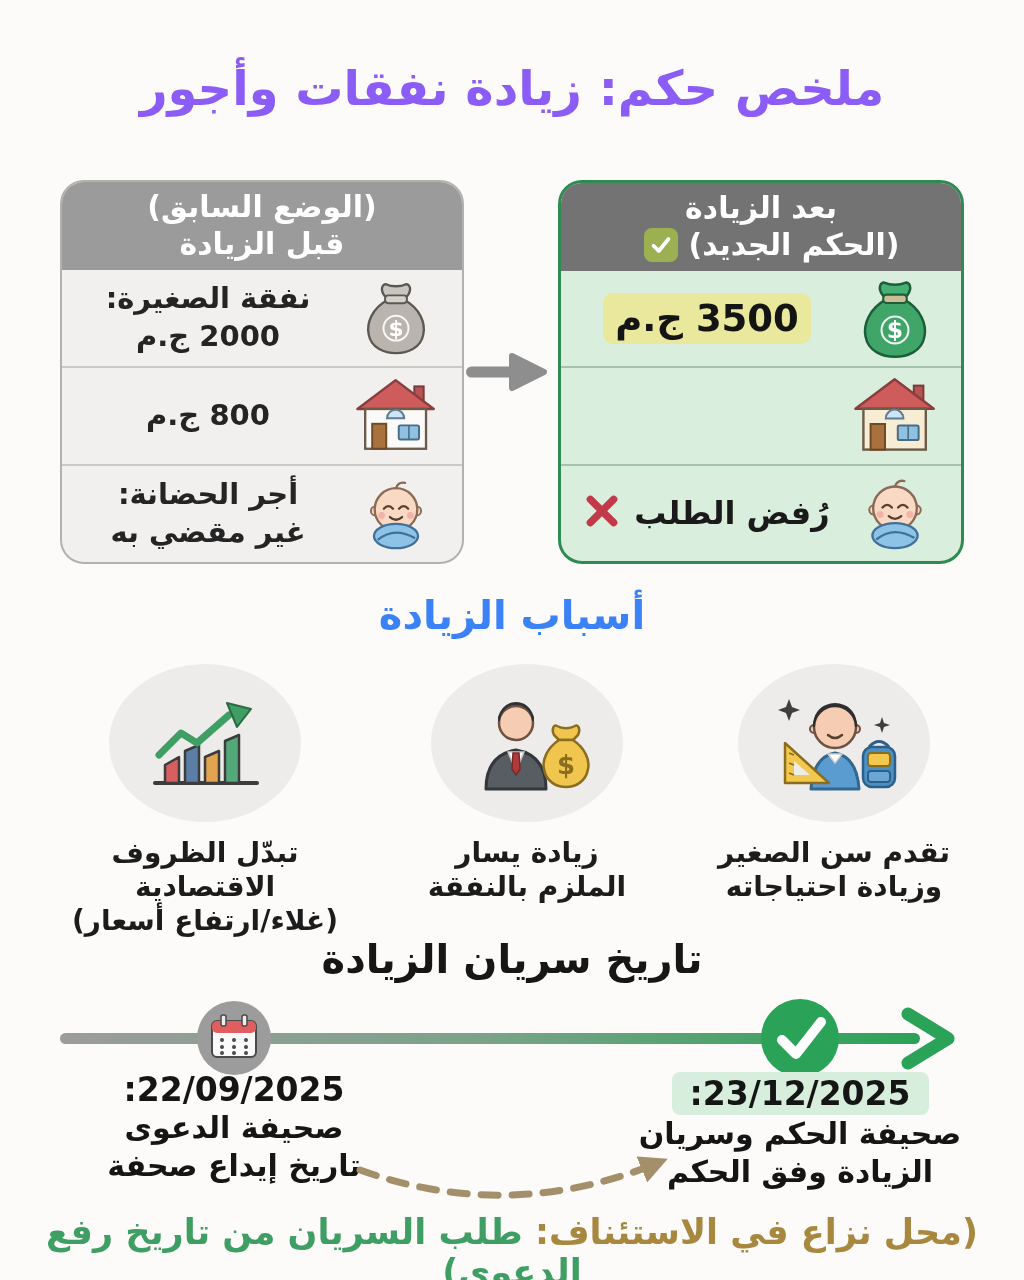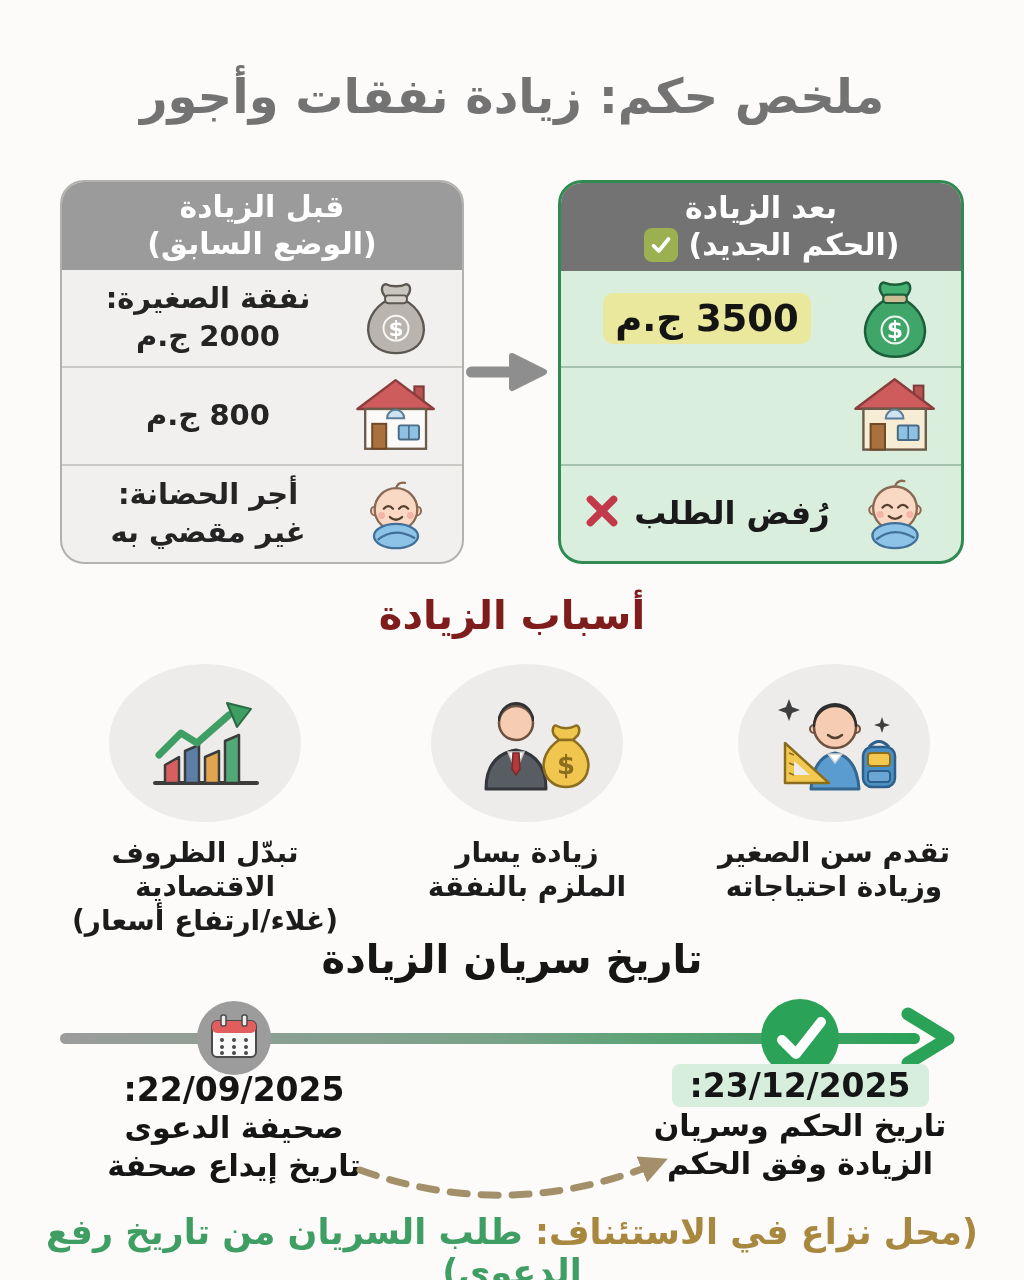--- a/index.html
+++ b/index.html
@@ -1,21 +1,21 @@
 <!DOCTYPE html>
 <html><head>
 <meta charset="utf-8">
 <style>
   * { margin:0; padding:0; box-sizing:border-box; }
   body { width:1024px; background:#ffffff; font-family:"DejaVu Sans", sans-serif; }
   .page { position:relative; width:1024px; height:1280px; background:#fcfbf9; overflow:hidden; }
   .rtl { direction:rtl; unicode-bidi:embed; }
 
-  .title { position:absolute; top:68px; left:0; width:100%; text-align:center;
-           font-size:48px; font-weight:bold; color:#737373; direction:rtl; }
+  .title { position:absolute; top:60px; left:0; width:100%; text-align:center;
+           font-size:48px; font-weight:bold; color:#8b5cf6; direction:rtl; }
 
   .cards { position:absolute; top:180px; left:0; width:1024px; height:384px; }
   .card { position:absolute; top:0; height:384px; border-radius:24px; overflow:hidden;
           display:flex; flex-direction:column; }
   .before-card { left:60px;  width:404px; background:#f1f0ee; border:2px solid #b3b1ad; }
   .after-card  { left:558px; width:406px; background:#d9eedd; border:3px solid #2f8b51; }
   .card-head { flex:0 0 88px; display:flex; flex-direction:column; justify-content:center;
                align-items:center; color:#ffffff; font-weight:bold; font-size:30px; line-height:1.22; }
   .before-card .card-head { background:#9b9b9b; }
   .after-card  .card-head { background:#737373; }
@@ -31,59 +31,59 @@
               text-align:center; direction:rtl; font-weight:bold; color:#242424; font-size:29px; line-height:1.3; }
   .row-value-wrap { flex:1; display:flex; flex-direction:row-reverse; align-items:center;
                     justify-content:center; gap:14px; }
   .pill { background:#eae89c; border-radius:10px; padding:4px 12px; font-size:37px;
           font-weight:bold; color:#141414; direction:rtl; }
   .reject-text { font-size:32px; font-weight:bold; color:#1a1a1a; direction:rtl; }
 
   .mid-arrow { position:absolute; left:462px; top:170px; }
 
   .reasons-heading { position:absolute; top:592px; left:0; width:100%; text-align:center;
-                     font-size:40px; font-weight:bold; color:#7f1d1d; direction:rtl; }
+                     font-size:40px; font-weight:bold; color:#3b82f6; direction:rtl; }
   .reasons { position:absolute; top:664px; left:40px; width:944px; display:flex; justify-content:space-between; }
   .reason { display:flex; flex-direction:column; align-items:center; }
   .reason.r1 { width:330px; } .reason.r2 { width:300px; } .reason.r3 { width:300px; }
   .reason-circle { width:192px; height:158px; background:#edecea; border-radius:50%;
                    display:flex; align-items:center; justify-content:center; }
   .reason-caption { margin-top:14px; text-align:center; font-size:28px; font-weight:bold;
                     color:#1c1c1c; direction:rtl; line-height:1.22; }
 
   .timeline-heading { position:absolute; top:936px; left:0; width:100%; text-align:center;
                       font-size:40px; font-weight:bold; color:#161616; direction:rtl; }
   .timeline-svg { position:absolute; top:992px; left:0; }
   .tl-label { position:absolute; width:360px; text-align:center; font-weight:bold; color:#151515; }
   .tl-label.start { top:1070px; left:54px; }
   .tl-label.end   { top:1064px; left:620px; }
   .tl-date { font-size:33px; direction:rtl; }
   .tl-date-pill { display:inline-block; background:#d7eedd; border-radius:8px;
-                  padding:2px 18px; font-size:33px; direction:rtl; }
+                  padding:2px 18px; font-size:33px; direction:rtl;margin-top:8px; }
   .tl-line { font-size:30px; line-height:1.27; direction:rtl; }
 
   .arc-svg { position:absolute; left:330px; top:1142px; }
   .note { position:absolute; top:1212px; left:0; width:100%; text-align:center;
           direction:rtl; font-size:35px; font-weight:bold; }
   .note .brown { color:#a8873f; }
   .note .green { color:#3f9e63; }
 </style>
 </head>
 <body>
 
 <div class="page">
 
   <div class="title">ملخص حكم: زيادة نفقات وأجور</div>
 
   <div class="cards">
 
     <div class="card before-card">
       <div class="card-head">
+        <div class="rtl">(الوضع السابق)</div>
         <div class="rtl">قبل الزيادة</div>
-        <div class="rtl">(الوضع السابق)</div>
       </div>
       <div class="row">
         <span class="row-icon">
           <svg width="78" height="78" viewBox="0 0 100 100">
             <path d="M35,21 C29,13 33,5 38,7 C44,10 56,10 62,7 C67,5 71,13 65,21 L60,27 L40,27 Z" fill="#c9c5bf" stroke="#5b5751" stroke-width="3" stroke-linejoin="round"></path>
             <path d="M39,27 C19,38 12,57 15,71 C18,89 36,95 50,95 C64,95 82,89 85,71 C88,57 81,38 61,27 Z" fill="#b9b5ae" stroke="#5b5751" stroke-width="3" stroke-linejoin="round"></path>
             <rect x="36" y="21" width="28" height="10" rx="4" fill="#d4d0ca" stroke="#5b5751" stroke-width="2.5"></rect>
             <circle cx="50" cy="63" r="16" fill="none" stroke="#ffffff" stroke-width="2.5" opacity="0.9"></circle>
             <text x="50" y="73" font-size="28" font-weight="bold" fill="#ffffff" text-anchor="middle" font-family="DejaVu Sans, sans-serif">$</text>
           </svg>
@@ -309,21 +309,21 @@
     <path d="M782,48 L796,62 L821,30" fill="none" stroke="#ffffff" stroke-width="10" stroke-linecap="round" stroke-linejoin="round"></path>
   </svg>
 
   <div class="tl-label start">
     <div class="tl-date">22/09/2025:</div>
     <div class="tl-line">صحيفة الدعوى</div>
     <div class="tl-line">تاريخ إيداع صحفة</div>
   </div>
   <div class="tl-label end">
     <div><span class="tl-date-pill">23/12/2025:</span></div>
-    <div class="tl-line">تاريخ الحكم وسريان</div>
+    <div class="tl-line">صحيفة الحكم وسريان</div>
     <div class="tl-line">الزيادة وفق الحكم</div>
   </div>
 
   <svg class="arc-svg" width="370" height="85" viewBox="0 0 370 85">
     <defs>
       <marker id="arcArr" viewBox="0 0 10 10" refX="7" refY="5" markerWidth="4" markerHeight="4" orient="auto">
         <path d="M0,0 L10,5 L0,10 Z" fill="#a3906a"></path>
       </marker>
     </defs>
     <path d="M30,28 Q180,82 330,20" fill="none" stroke="#a3906a" stroke-width="7" stroke-linecap="round" stroke-dasharray="17 14" marker-end="url(#arcArr)"></path>

